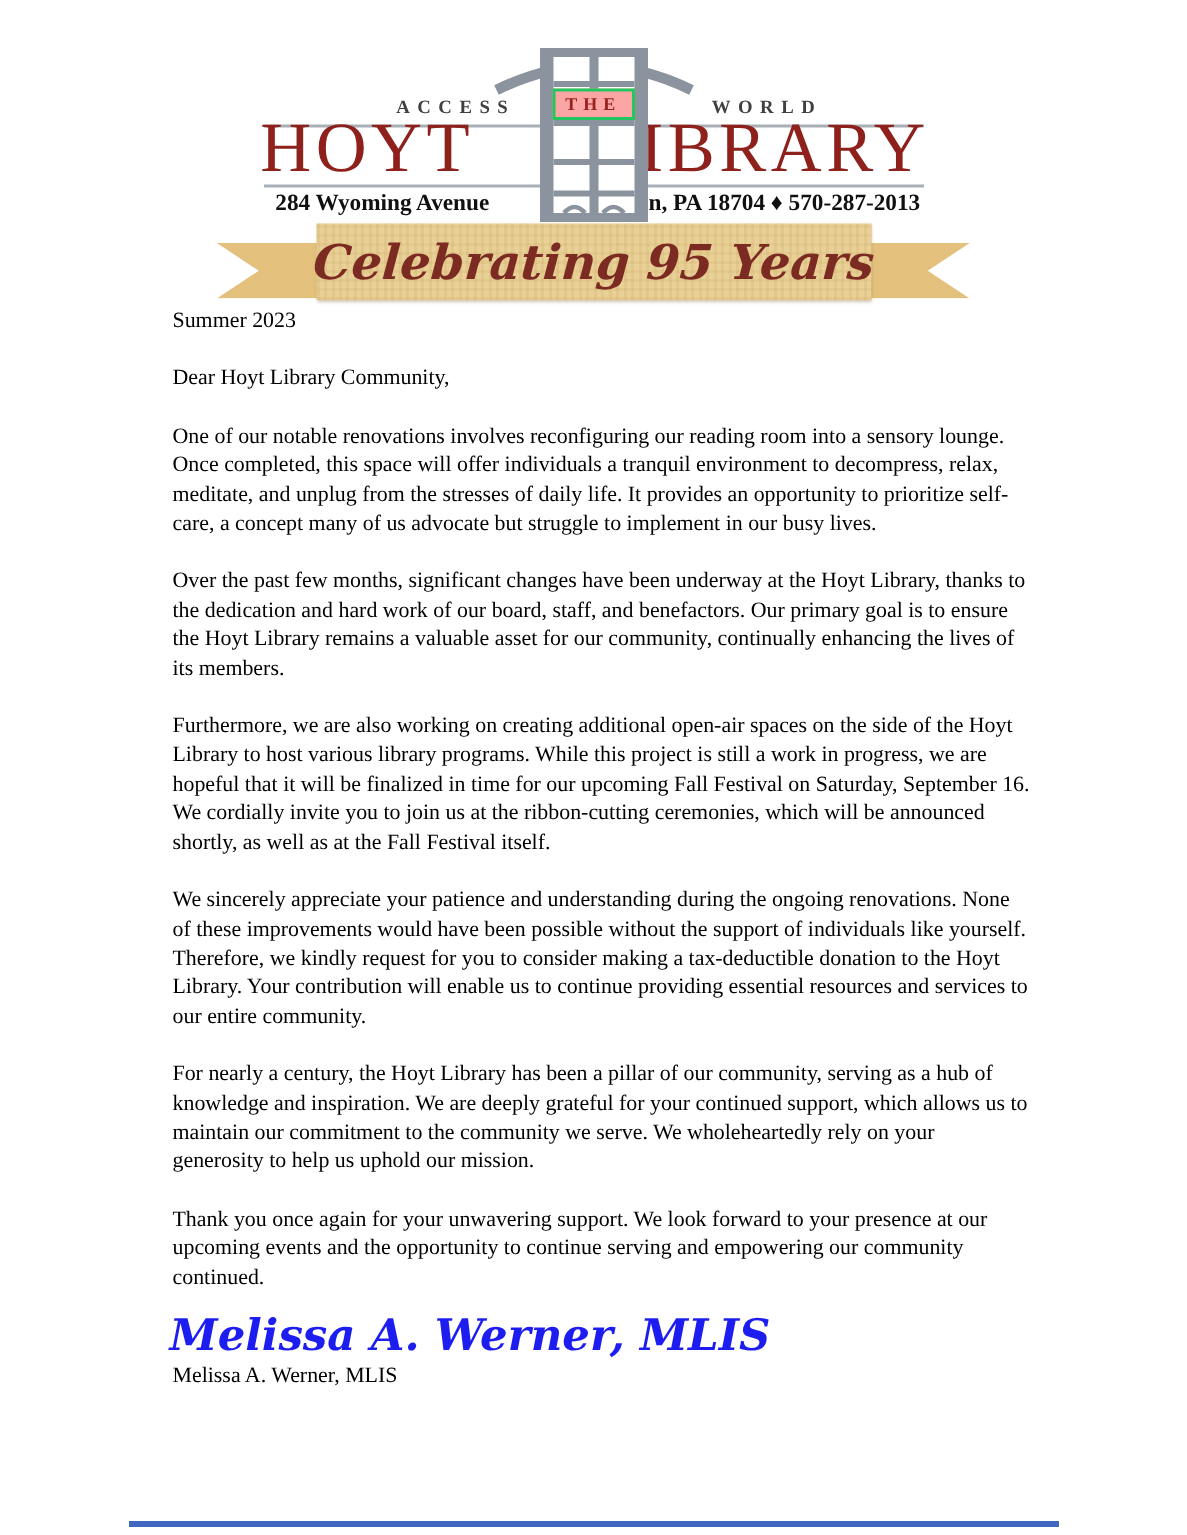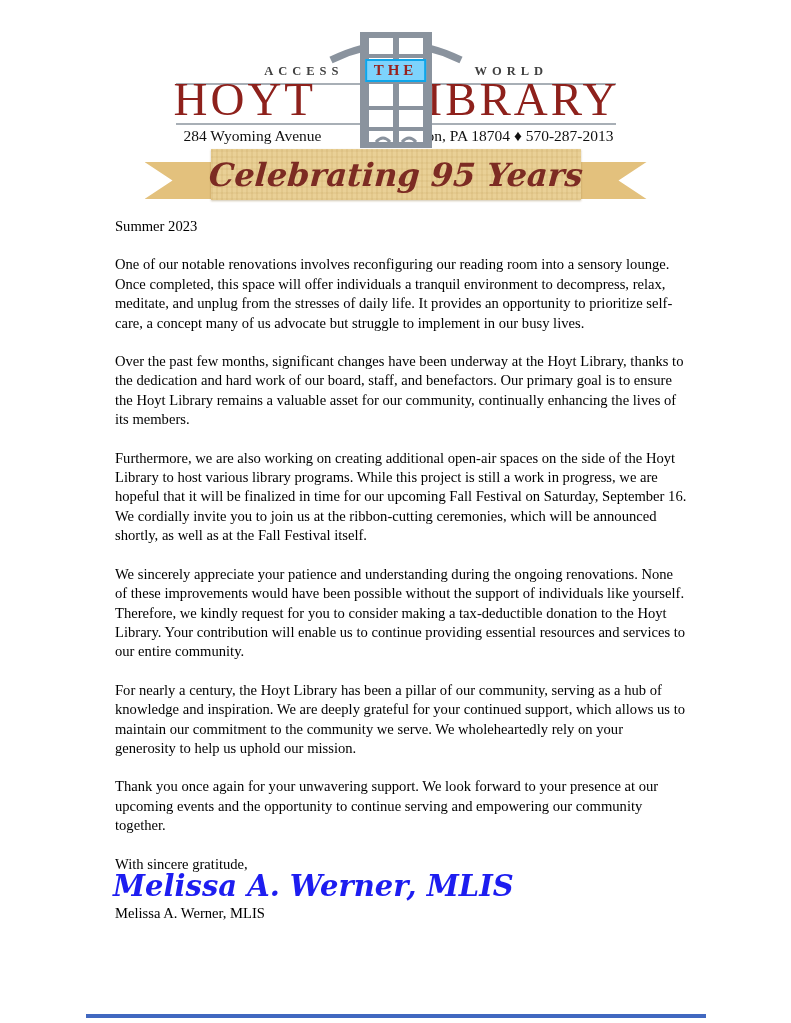--- a/index.html
+++ b/index.html
@@ -16,24 +16,24 @@
   .rule-bottom{top:97px;}
   .brand{position:absolute;top:51px;font-size:47px;line-height:44px;
          color:#8e211c;letter-spacing:3px;font-weight:500;}
   .brand-left{left:-4px;}
   .brand-right{right:-6px;}
   .tagline{position:absolute;top:38px;font-size:12.5px;letter-spacing:5px;
            font-weight:bold;color:#404040;white-space:nowrap;margin-left:27px;}
   .tagline-access{right:calc(50% + 52px);}
   .tagline-world{left:calc(50% + 52px);text-align:center;}
   .the-box{position:absolute;left:50%;transform:translateX(-50%);top:33px;
-           background:#7dd3fc;border:2px solid #0ea5e9;padding:1px 7px;
-           font-size:15px;letter-spacing:4px;font-weight:bold;color:#97231e;z-index:6;}
+           background:#fca5a5;border:2px solid #22c55e;padding:1px 7px;
+           font-size:12px;letter-spacing:4px;font-weight:bold;color:#97231e;z-index:6;}
   .tower{position:absolute;left:50%;transform:translateX(-50%);top:-2px;z-index:5;}
-  .addr{position:absolute;top:101px;font-size:15.5px;color:#101010;white-space:nowrap;}
+  .addr{position:absolute;top:101px;font-size:15.5px;color:#101010;white-space:nowrap;font-weight:bold;}
   .addr-left{left:6px;}
   .addr-right{right:0;}
 
   
   .banner{position:absolute;top:149px;left:50%;transform:translateX(-50%);
           width:502px;height:58px;}
   .tab{position:absolute;top:2px;width:72px;height:14px;background:#a6b0b6;z-index:1;}
   .tab-left{left:72px;}
   .tab-right{right:72px;}
   .tail{position:absolute;top:13px;width:112px;height:37px;background:#e3c17d;z-index:2;}
@@ -45,21 +45,21 @@
           repeating-linear-gradient(0deg, rgba(166,124,44,.08) 0 2px, rgba(0,0,0,0) 2px 6px),
           #e9d096;
         display:flex;align-items:center;justify-content:center;
         box-shadow:0 1px 2px rgba(120,90,30,.35);}
   .band-text{font-family:"DejaVu Serif", serif;font-style:italic;font-weight:bold;
              font-size:32px;color:#7c2b23;transform:skewX(-4deg);white-space:nowrap;}
 
   
   .letter{position:absolute;left:115px;top:205px;width:572px;
           font-size:14.6px;line-height:19.4px;}
-  .letter p{margin:12px 0 19px 0;}
+  .letter p{margin:0 0 19px 0;}
   .closing{margin-bottom:0 !important;}
   .sig-script{font-family:"DejaVu Serif", serif;font-style:italic;font-weight:bold;
               font-size:29px;color:#1d1df0;margin:3px 0 8px -2px;white-space:nowrap;}
   .signer{line-height:19px;}
 
   
   .footer-rule{position:absolute;left:86px;width:620px;bottom:5px;height:4px;
                background:#4168c0;}
 </style>
 </head>
@@ -103,31 +103,31 @@
     <div class="tab tab-right"></div>
     <div class="tail tail-left"></div>
     <div class="tail tail-right"></div>
     <div class="band">
       <span class="band-text">Celebrating 95 Years</span>
     </div>
   </div>
 
   <div class="letter">
     <p>Summer 2023</p>
+    <p>Dear Hoyt Library Community,</p>
 
     <div>
 
         <p>One of our notable renovations involves reconfiguring our reading room into a sensory lounge. Once completed, this space will offer individuals a tranquil environment to decompress, relax, meditate, and unplug from the stresses of daily life. It provides an opportunity to prioritize self-care, a concept many of us advocate but struggle to implement in our busy lives.</p>
         <p>Over the past few months, significant changes have been underway at the Hoyt Library, thanks to the dedication and hard work of our board, staff, and benefactors. Our primary goal is to ensure the Hoyt Library remains a valuable asset for our community, continually enhancing the lives of its members.</p>
         <p>Furthermore, we are also working on creating additional open-air spaces on the side of the Hoyt Library to host various library programs. While this project is still a work in progress, we are hopeful that it will be finalized in time for our upcoming Fall Festival on Saturday, September 16. We cordially invite you to join us at the ribbon-cutting ceremonies, which will be announced shortly, as well as at the Fall Festival itself.</p>
         <p>We sincerely appreciate your patience and understanding during the ongoing renovations. None of these improvements would have been possible without the support of individuals like yourself. Therefore, we kindly request for you to consider making a tax-deductible donation to the Hoyt Library. Your contribution will enable us to continue providing essential resources and services to our entire community.</p>
         <p>For nearly a century, the Hoyt Library has been a pillar of our community, serving as a hub of knowledge and inspiration. We are deeply grateful for your continued support, which allows us to maintain our commitment to the community we serve. We wholeheartedly rely on your generosity to help us uphold our mission.</p>
-        <p>Thank you once again for your unwavering support. We look forward to your presence at our upcoming events and the opportunity to continue serving and empowering our community together.</p>
+        <p>Thank you once again for your unwavering support. We look forward to your presence at our upcoming events and the opportunity to continue serving and empowering our community continued.</p>
       </div>
 
-    <p class="closing">With sincere gratitude,</p>
     <div class="sig-script">Melissa A. Werner, MLIS</div>
     <div class="signer">Melissa A. Werner, MLIS</div>
 
   </div>
 
   <div class="footer-rule"></div>
 </div>
 
 </body></html>

